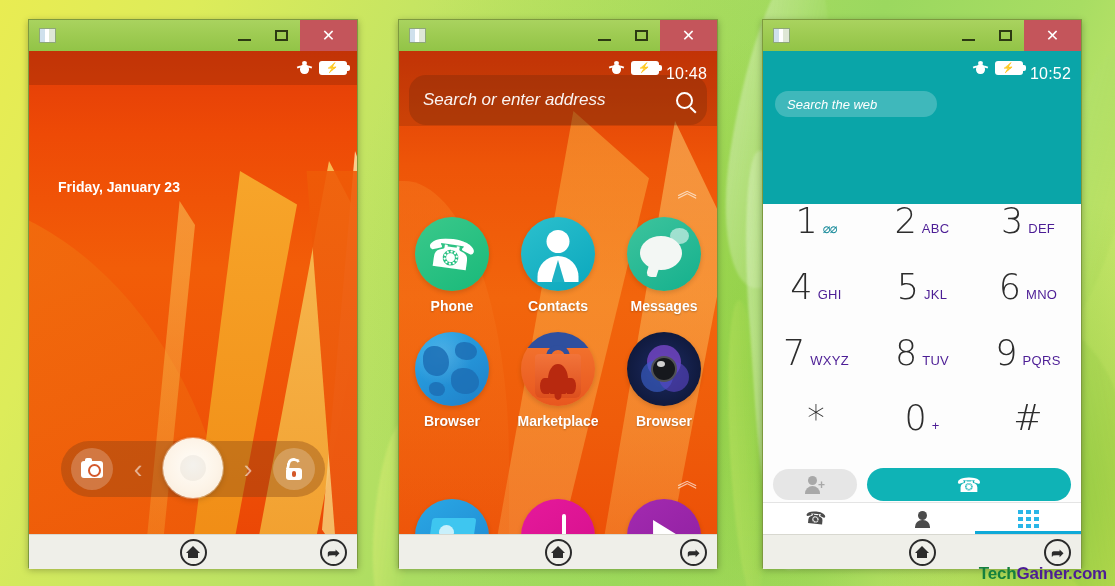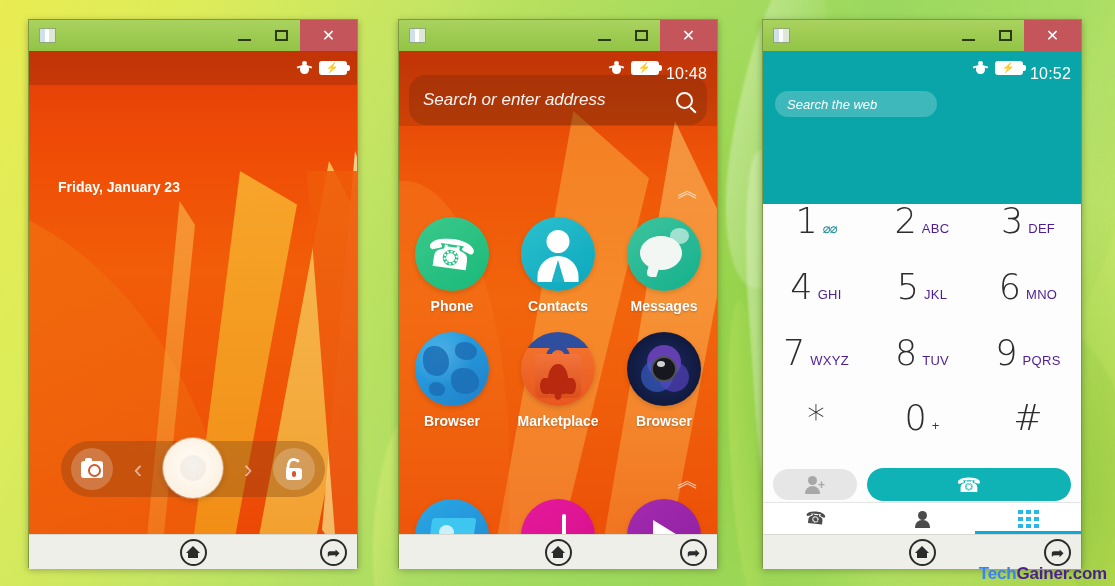--- a/index.html
+++ b/index.html
@@ -215,21 +215,21 @@
   .tab { flex:1; display:flex; align-items:center; justify-content:center; position:relative; }
   .tab.active:after { content:""; position:absolute; left:0; right:0; bottom:0; height:3px; background:#0fa9d8; }
   .recent-glyph { font-size:17px; color:#4b4b4b; transform:rotate(6deg); }
   .contact-glyph { width:17px; height:16px; position:relative; }
   .contact-glyph .h { position:absolute; left:4px; top:0; width:9px; height:9px; background:#4b4b4b; border-radius:50%; }
   .contact-glyph .b { position:absolute; left:1px; top:9px; width:15px; height:8px; background:#4b4b4b; border-radius:7px 7px 0 0; }
   .dots-glyph { display:grid; grid-template-columns:repeat(3,5px); grid-gap:3px; }
   .dots-glyph i { width:5px; height:4px; background:#29b6e8; display:block; }
 
   .watermark { position:absolute; right:8px; bottom:2px; font-size:17px; font-weight:700; font-family:"Liberation Sans", sans-serif; letter-spacing:-.2px; }
-  .wm-a { color:#3b82f6; }
+  .wm-a { color:#15803d; }
   .wm-b { color:#4c1d95; }
 </style>
 </head>
 <body>
 
 <div class="leaf" style="left:735px;top:-40px;width:90px;height:330px;background:linear-gradient(90deg,rgba(255,255,255,.30),rgba(160,215,80,.05));border-radius:50% 50% 50% 50%/60% 60% 40% 40%;transform:rotate(9deg);"></div>
 <div class="leaf" style="left:752px;top:150px;width:54px;height:420px;background:linear-gradient(90deg,rgba(255,255,255,.34),rgba(120,190,50,.05));border-radius:40%;transform:rotate(-4deg);"></div>
 <div class="leaf" style="left:1055px;top:40px;width:70px;height:300px;background:linear-gradient(90deg,rgba(180,225,110,.5),rgba(110,180,40,.08));border-radius:50%;transform:rotate(14deg);"></div>
 <div class="leaf" style="left:1030px;top:330px;width:105px;height:270px;background:linear-gradient(90deg,rgba(150,205,70,.45),rgba(100,170,35,.1));border-radius:50%;transform:rotate(-10deg);"></div>
 <div class="leaf" style="left:375px;top:420px;width:40px;height:190px;background:linear-gradient(90deg,rgba(230,240,120,.4),rgba(160,210,70,.05));border-radius:50%;transform:rotate(6deg);"></div>

